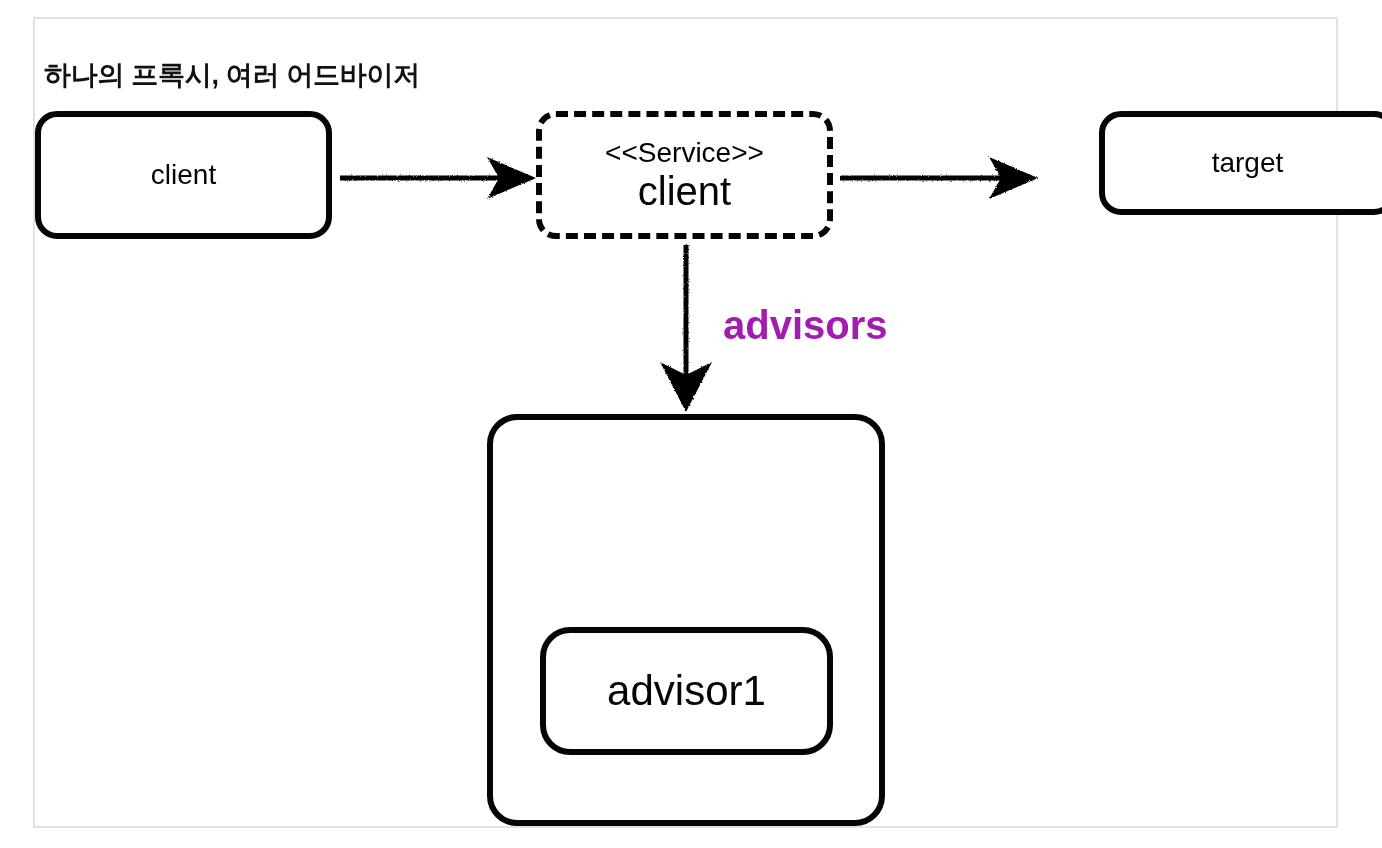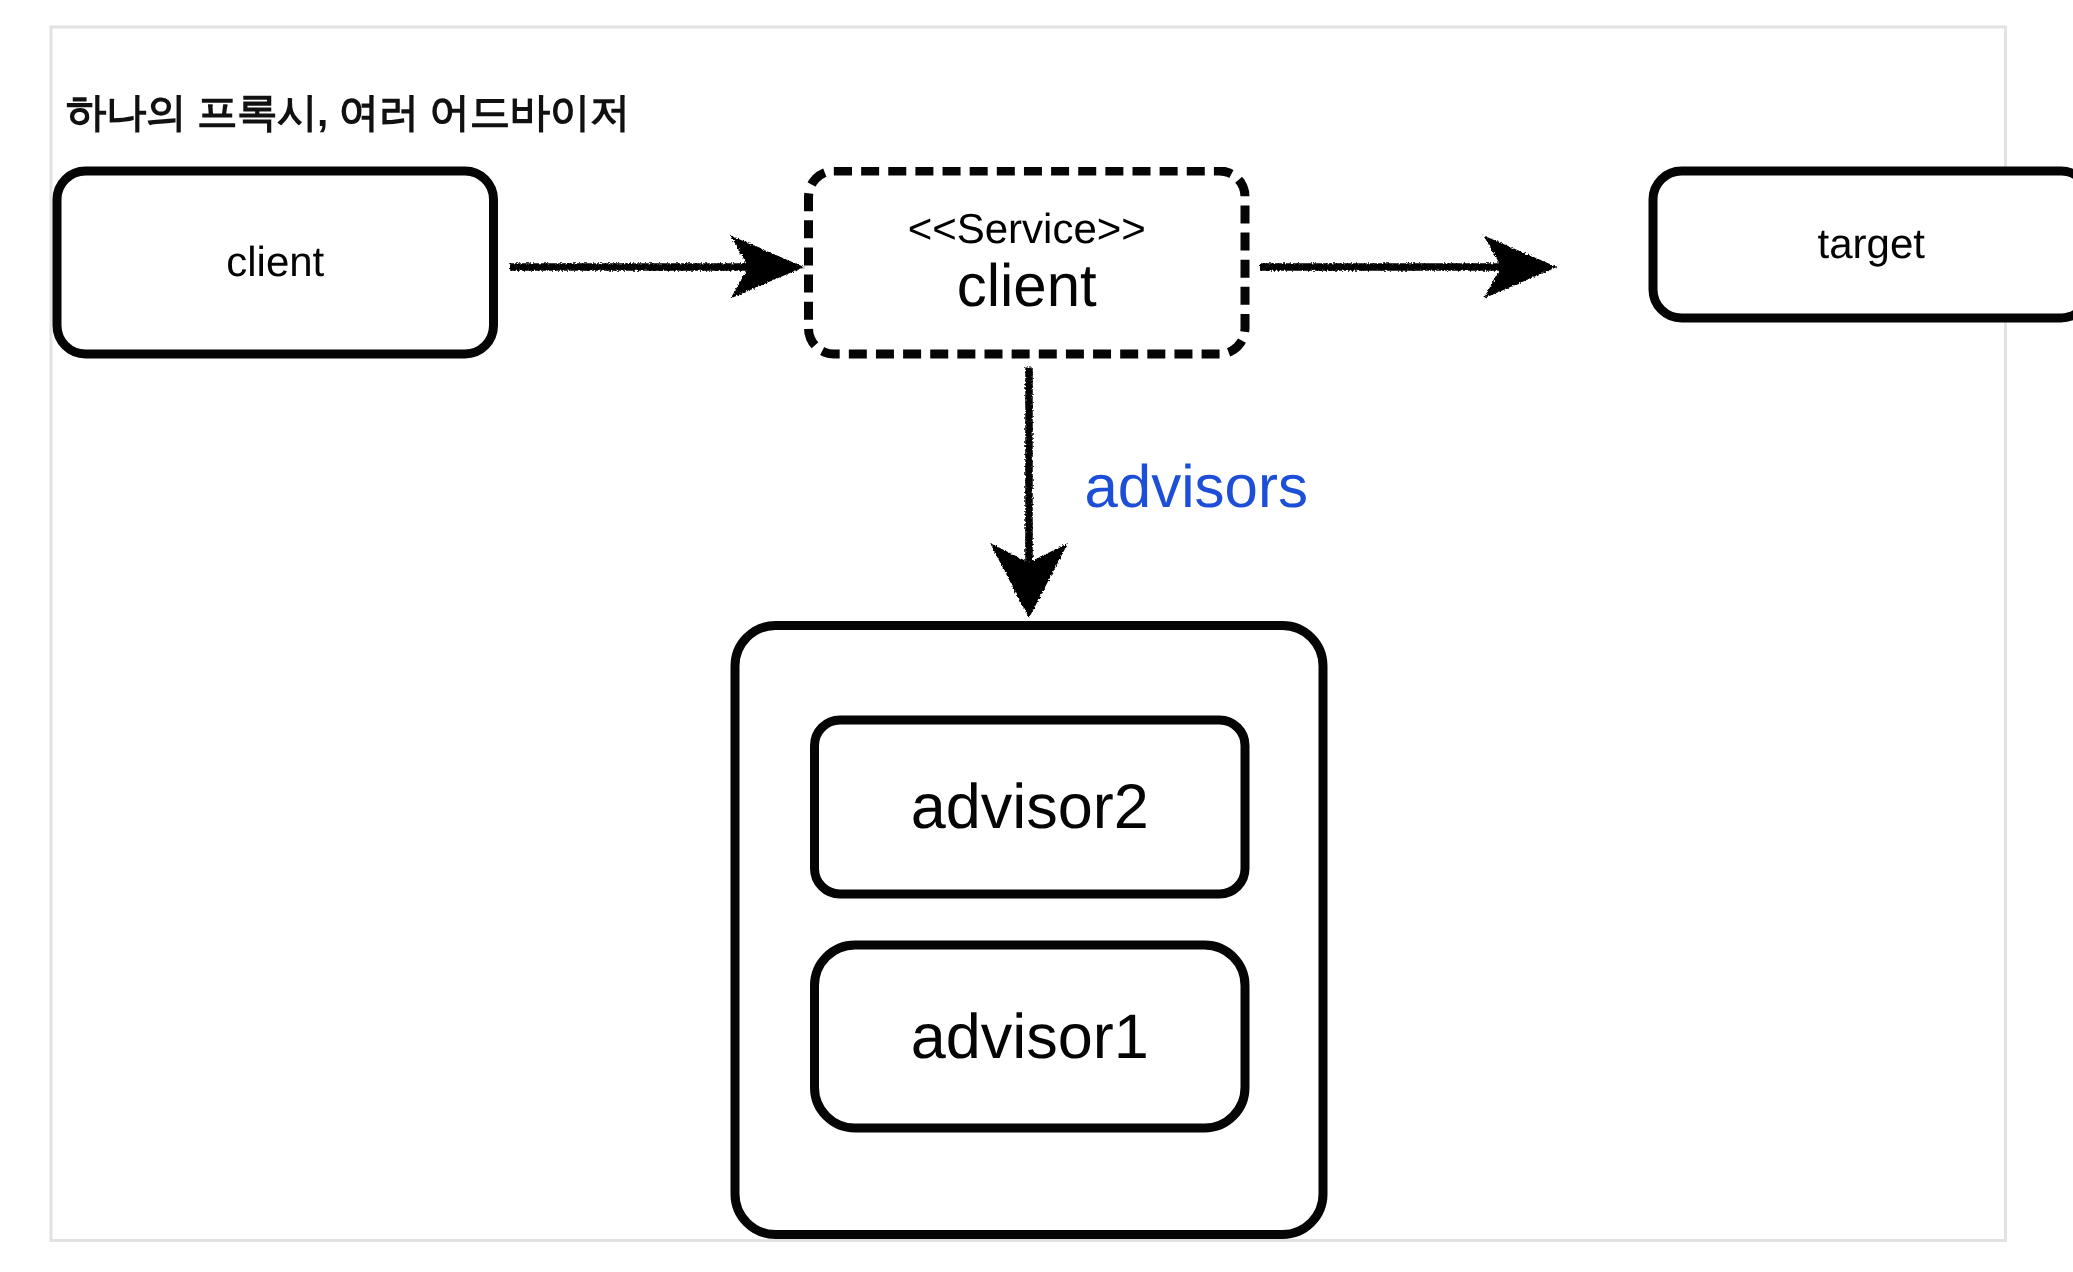--- a/index.html
+++ b/index.html
@@ -111,22 +111,22 @@
     top: 0;
     width: 1382px;
     height: 848px;
     pointer-events: none;
   }
 
   
   .edge-label {
     position: absolute;
     font-size: 40px;
-    font-weight: normal;
-    color: #1d4ed8;
+    font-weight: bold;
+    color: #a21caf;
     white-space: nowrap;
   }
   #advisors-edge-label { left: 723px; top: 303px; }
 </style>
 </head>
 <body>
 
 <div id="stage">
 
   <div class="frame"></div>
@@ -141,23 +141,20 @@
     <span class="stereotype">&lt;&lt;Service&gt;&gt;</span>
     <span class="label">client</span>
   </div>
 
   <div class="node" id="target-node">
     <span class="label">target</span>
   </div>
 
   <div id="advisors-container"></div>
 
-  <div class="node" id="advisor2-node">
-    <span class="label">advisor2</span>
-  </div>
 
   <div class="node" id="advisor1-node">
     <span class="label">advisor1</span>
   </div>
 
   <svg class="arrows" viewBox="0 0 1382 848">
     <defs>
       <filter id="rough" x="-30%" y="-30%" width="160%" height="160%">
         <feTurbulence type="fractalNoise" baseFrequency="0.75" numOctaves="3" seed="7" result="noise"></feTurbulence>
         <feDisplacementMap in="SourceGraphic" in2="noise" scale="2.6" xChannelSelector="R" yChannelSelector="G"></feDisplacementMap>

